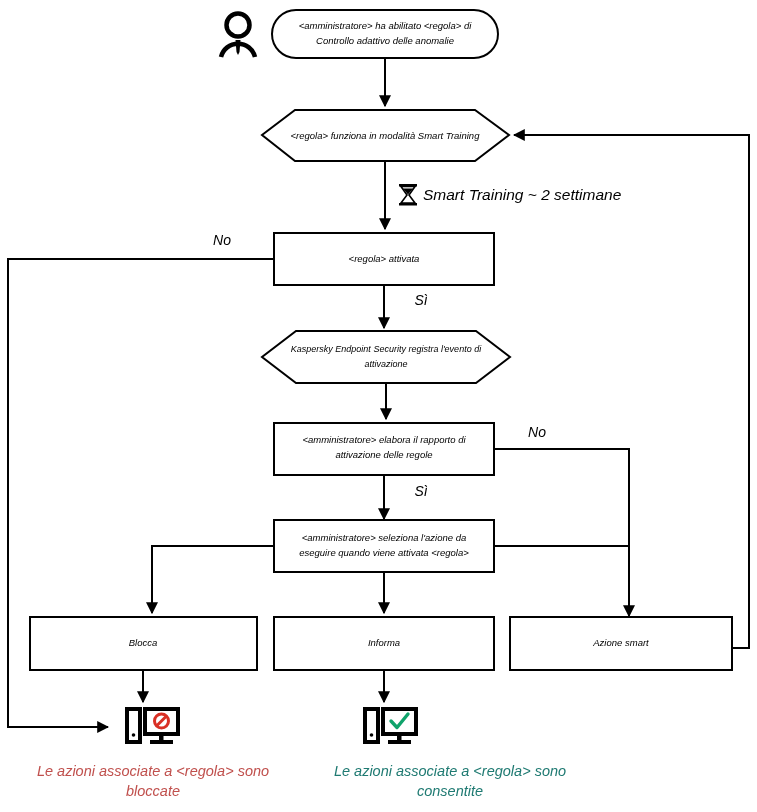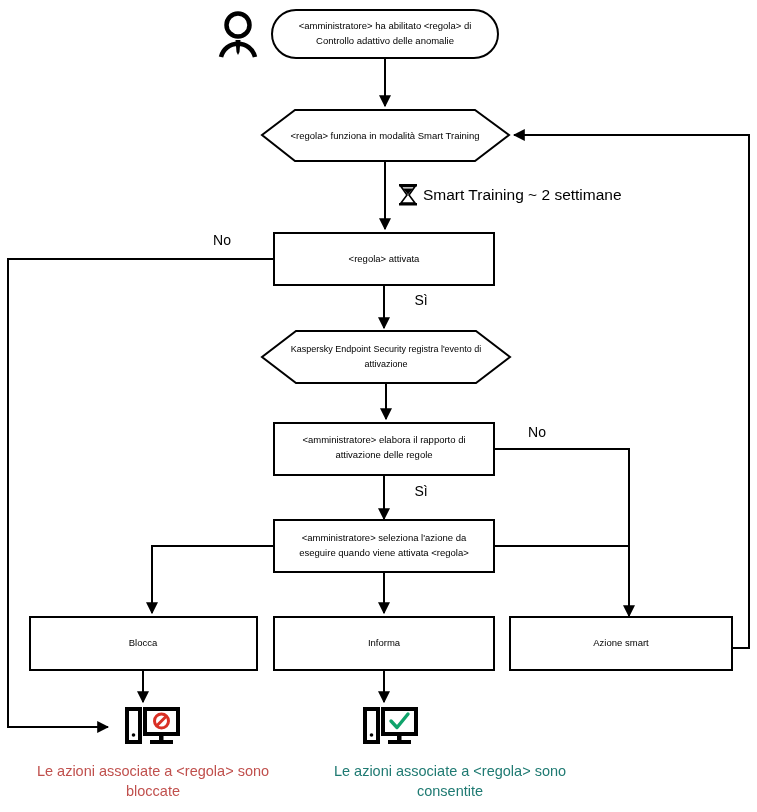--- a/index.html
+++ b/index.html
@@ -9,20 +9,21 @@
   }
   body {
     font-family: "Liberation Sans", sans-serif;
   }
   #canvas {
     position: relative;
     width: 757px;
     height: 812px;
     background: #ffffff;
     overflow: hidden;
+    font-style: italic;
   }
   #flow-svg {
     position: absolute;
     left: 0;
     top: 0;
     width: 757px;
     height: 812px;
   }
   .node-text {
     font-family: "Liberation Sans", sans-serif;

